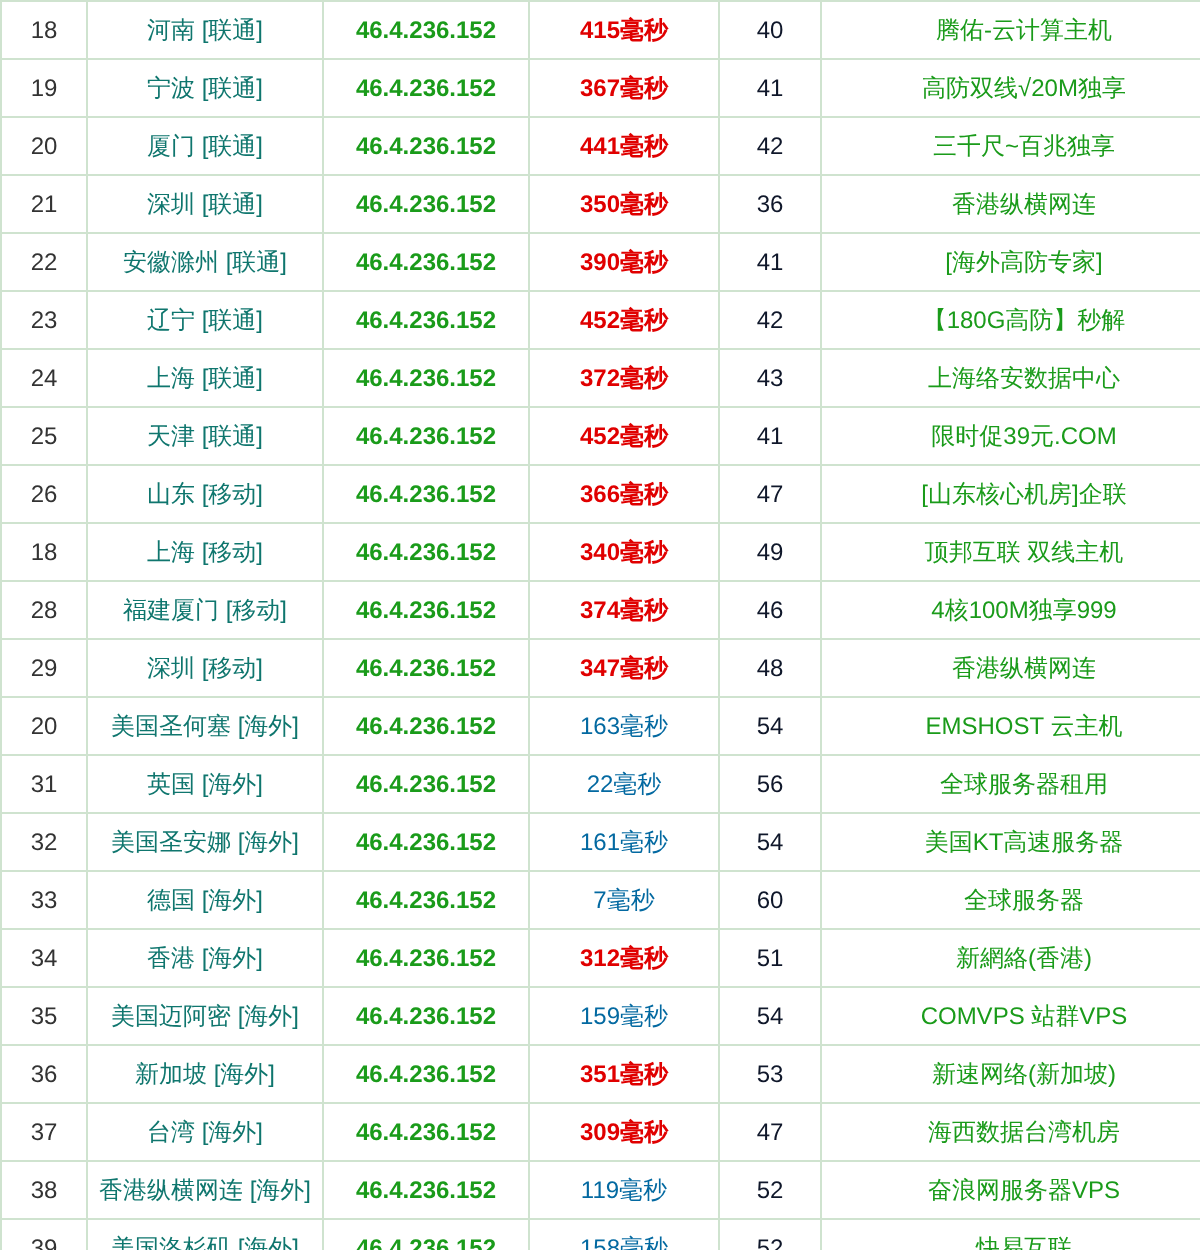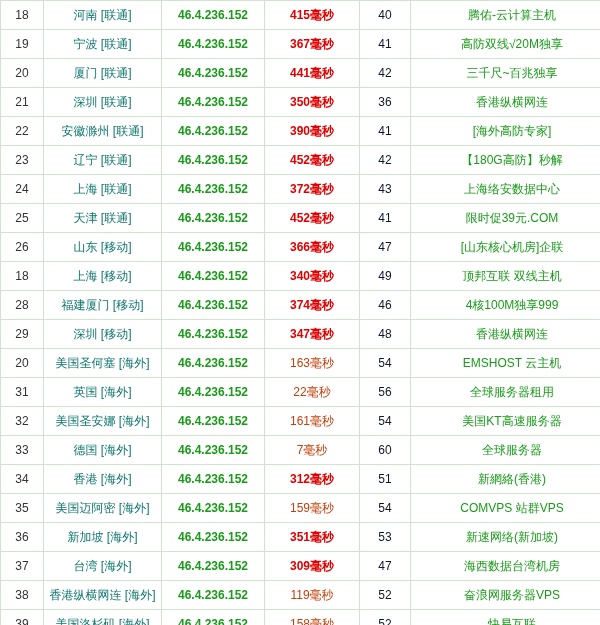--- a/index.html
+++ b/index.html
@@ -30,21 +30,21 @@
     overflow: hidden;
   }
   td.c-id { width: 40px; color: #333; }
   td.c-node { width: 115px; color: #0f766e; }
   td.c-ip { width: 100px; color: #1a9b1a; font-weight: bold; }
   td.c-time { width: 92px; }
   td.c-ttl { width: 48px; color: #0f172a; }
   td.c-host { width: 200px; color: #1a9b1a; }
 
   td.slow { color: #e00000; font-weight: bold; }
-  td.plain { color: #c2410c; }
+  td.plain { color: #0369a1; }
 </style>
 </head>
 <body>
 
 <table class="ping-table">
   <tbody>
       <tr>
         <td class="c-id">18</td>
         <td class="c-node">河南 [联通]</td>
         <td class="c-ip">46.4.236.152</td>

